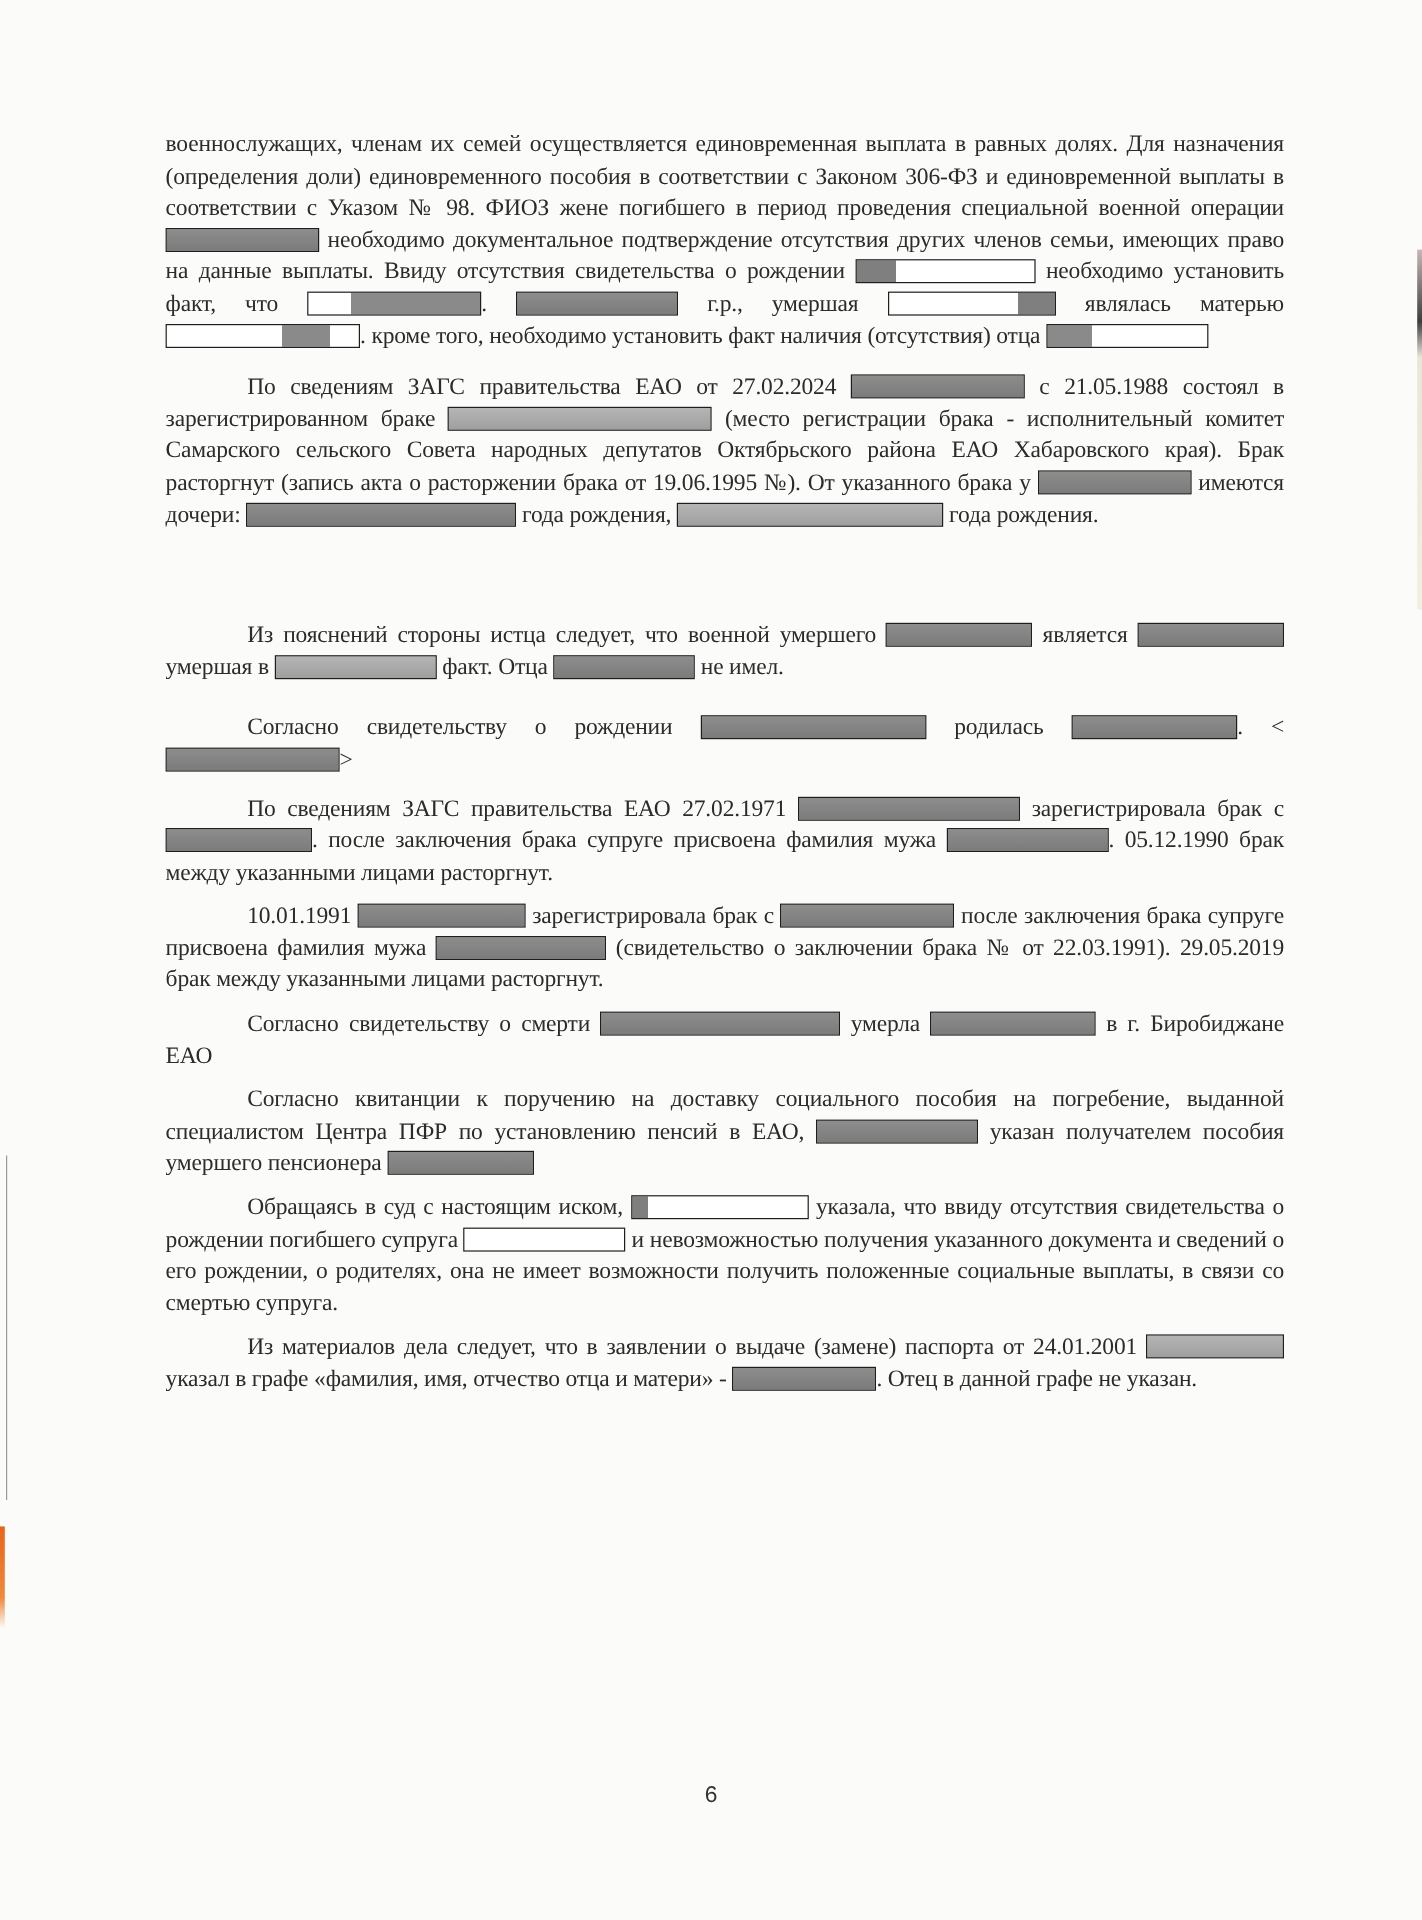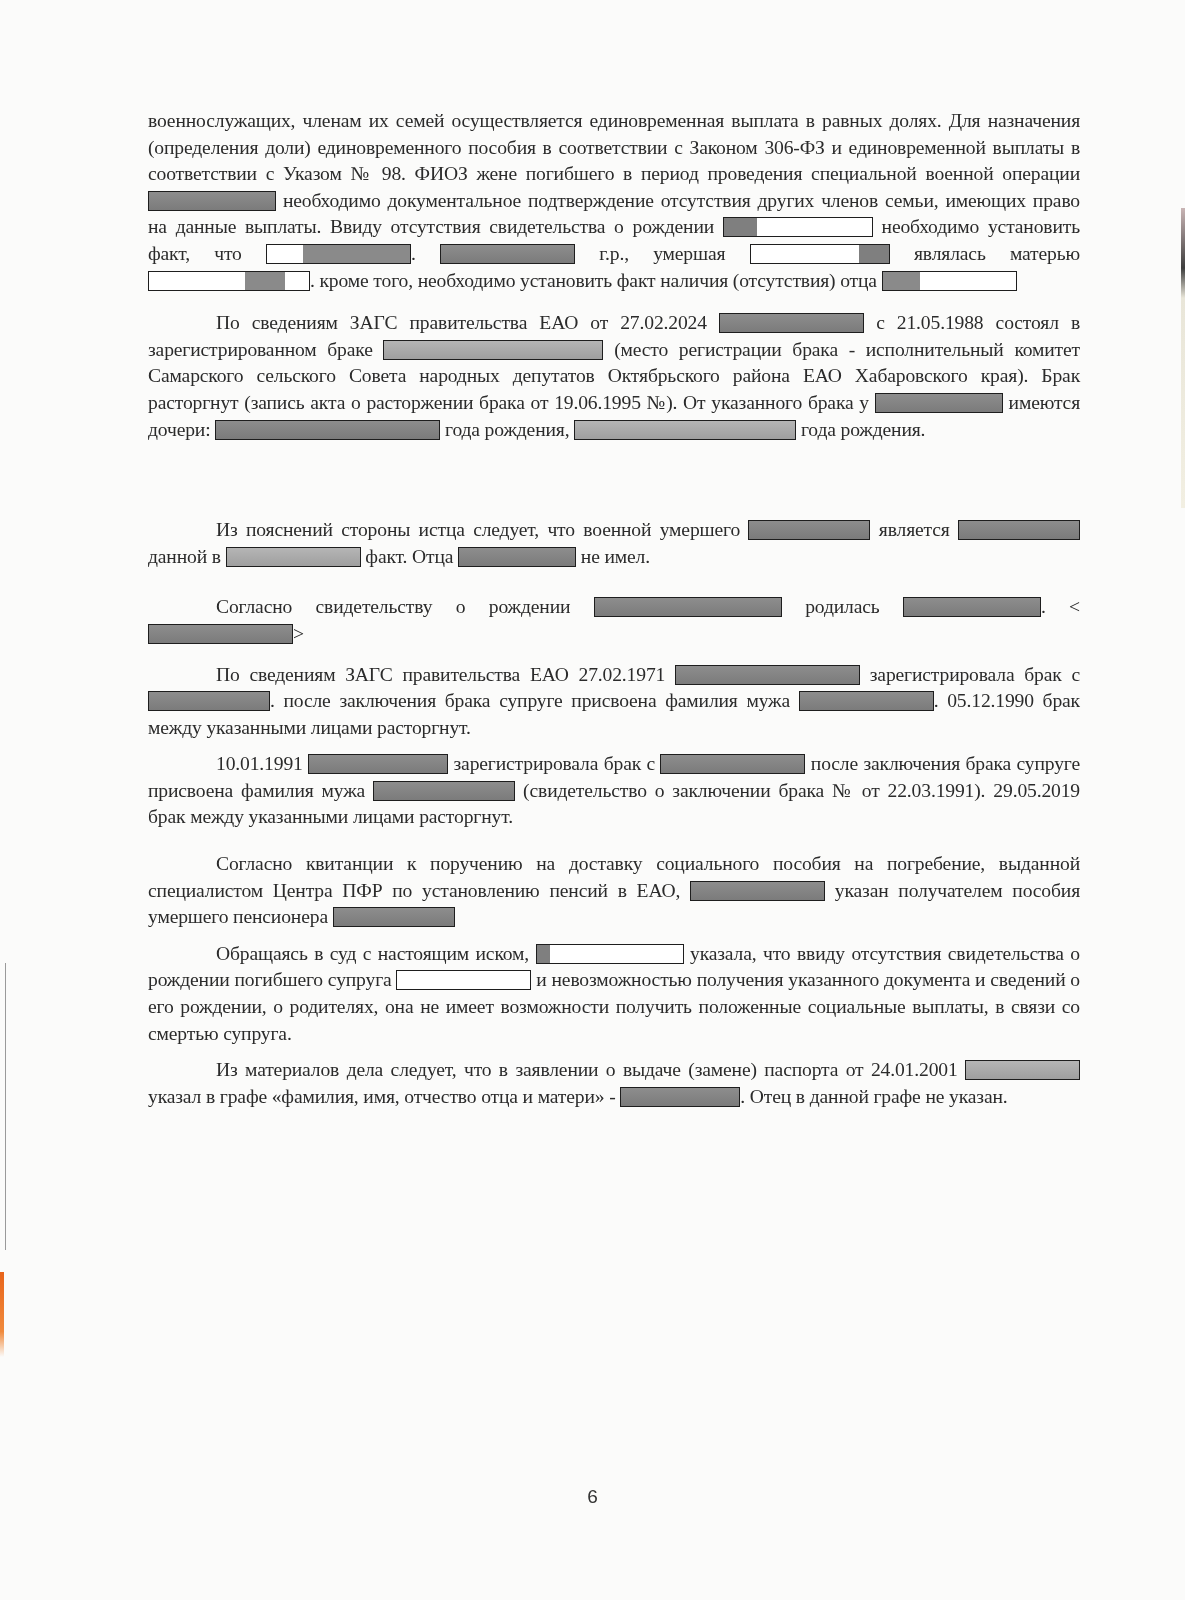--- a/index.html
+++ b/index.html
@@ -15,21 +15,21 @@
   }
   .edge-orange {
     position:absolute; left:0; top:1272px; width:4px; height:85px;
     background:linear-gradient(#e8641a, #f08a3c 70%, rgba(240,138,60,0));
   }
   .edge-right {
     position:absolute; left:1181px; top:208px; width:4px; height:300px;
     background:linear-gradient(#c9b5b5, #3d3d3d 20%, #e9e6d9 30%, #f2efe2);
   }
   .page {
-    position:absolute; left:148px; top:108px; width:932px;
+    position:absolute; left:138px; top:108px; width:932px;
     font-size:19.6px; line-height:26.6px;
     text-align:justify;
     letter-spacing:-0.15px;
   }
   .para { margin:0; text-indent:68px; }
   .para.noindent { text-indent:0; }
   .gap-s { height:10px; }
   .gap-l { height:46px; }
   .r {
     display:inline-block; vertical-align:-4px;
@@ -64,39 +64,40 @@
   <p class="para"><span>По сведениям ЗАГС правительства ЕАО от 27.02.2024 </span><span class="r" style="width:145px"></span><span> с 21.05.1988 состоял в зарегистрированном браке </span><span class="r light" style="width:220px"></span><span> (место регистрации брака - исполнительный комитет Самарского сельского Совета народных депутатов Октябрьского района ЕАО Хабаровского края). Брак расторгнут (запись акта о расторжении брака от 19.06.1995 №). От указанного брака у </span><span class="r" style="width:128px"></span><span> имеются дочери: </span><span class="r" style="width:225px"></span><span> года рождения, </span><span class="r light" style="width:222px"></span><span> года рождения.</span></p>
 
   <div class="gap-s"></div>
 
 
   <div class="gap-s" style="height:12px"></div>
 
 
   <div class="gap-l" style="height:52px"></div>
 
-  <p class="para"><span>Из пояснений стороны истца следует, что военной умершего </span><span class="r" style="width:122px"></span><span> является </span><span class="r" style="width:122px"></span><span> данной в </span><span class="r light" style="width:135px"></span><span> факт. Отца </span><span class="r" style="width:118px"></span><span> не имел.</span></p>
+  <p class="para"><span>Из пояснений стороны истца следует, что военной умершего </span><span class="r" style="width:122px"></span><span> является </span><span class="r" style="width:122px"></span><span> умершая в </span><span class="r light" style="width:135px"></span><span> факт. Отца </span><span class="r" style="width:118px"></span><span> не имел.</span></p>
 
   <div class="gap-s"></div>
 
 
   <div class="gap-s" style="height:14px"></div>
 
   <p class="para"><span>Согласно свидетельству о рождении </span><span class="r" style="width:188px"></span><span> родилась </span><span class="r" style="width:138px"></span><span>. &lt;</span><span class="r" style="width:145px"></span><span>&gt;</span></p>
 
   <div class="gap-s" style="height:14px"></div>
 
   <p class="para"><span>По сведениям ЗАГС правительства ЕАО 27.02.1971 </span><span class="r" style="width:185px"></span><span> зарегистрировала брак с </span><span class="r" style="width:122px"></span><span>. после заключения брака супруге присвоена фамилия мужа </span><span class="r" style="width:135px"></span><span>. 05.12.1990 брак между указанными лицами расторгнут.</span></p>
 
   <div class="gap-s"></div>
 
   <p class="para"><span>10.01.1991 </span><span class="r" style="width:140px"></span><span> зарегистрировала брак с </span><span class="r" style="width:145px"></span><span> после заключения брака супруге присвоена фамилия мужа </span><span class="r" style="width:142px"></span><span> (свидетельство о заключении брака № от 22.03.1991). 29.05.2019 брак между указанными лицами расторгнут.</span></p>
 
   <div class="gap-s"></div>
 
+  <p class="para"><span>Согласно свидетельству о смерти </span><span class="r" style="width:200px"></span><span> умерла </span><span class="r" style="width:138px"></span><span> в г. Биробиджане ЕАО</span></p>
 
   <div class="gap-s"></div>
 
   <p class="para"><span>Согласно квитанции к поручению на доставку социального пособия на погребение, выданной специалистом Центра ПФР по установлению пенсий в ЕАО, </span><span class="r" style="width:135px"></span><span> указан получателем пособия умершего пенсионера </span><span class="r" style="width:122px"></span><span></span></p>
 
   <div class="gap-s"></div>
 
   <p class="para"><span>Обращаясь в суд с настоящим иском, </span><span class="r" style="width:148px;background:linear-gradient(90deg,#7f7f7f 0 9%,#fff 9%)"></span><span> указала, что ввиду отсутствия свидетельства о рождении погибшего супруга </span><span class="r white" style="width:135px"></span><span> и невозможностью получения указанного документа и сведений о его рождении, о родителях, она не имеет возможности получить положенные социальные выплаты, в связи со смертью супруга.</span></p>
 
   <div class="gap-s"></div>

